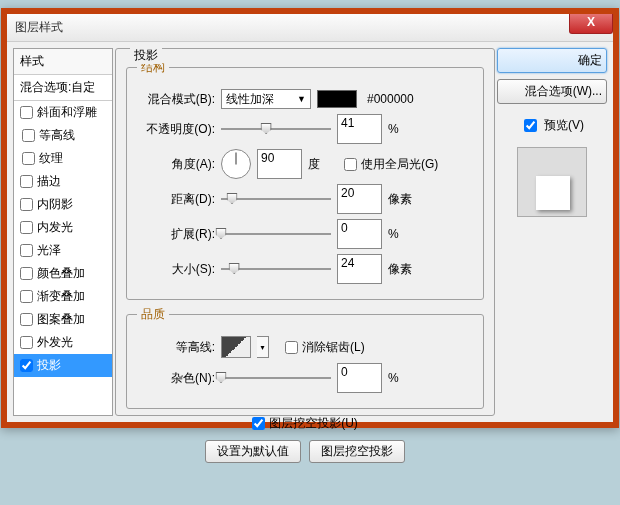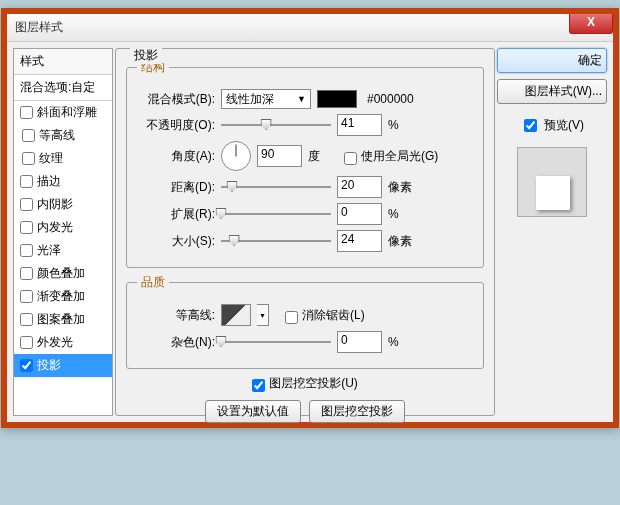--- a/index.html
+++ b/index.html
@@ -23,27 +23,27 @@
   .main-fieldset { border: 1px solid #a0a0a0; border-radius: 3px; padding: 10px; height: 100%; position: relative; }
   .row { display: flex; align-items: center; margin: 5px 0; gap: 6px; }
   .label { width: 78px; text-align: right; }
   .select { width: 90px; height: 20px; border: 1px solid #888; background: #fff; display: flex; align-items: center; padding: 0 4px; position: relative; cursor: pointer; }
   .select .arrow { margin-left: auto; font-size: 9px; }
   .swatch { width: 40px; height: 18px; background: #000; border: 1px solid #666; cursor: pointer; }
   .hex { margin-left: 4px; }
   .slider { position: relative; width: 110px; height: 16px; }
   .slider .track { position: absolute; top: 7px; left: 0; right: 0; height: 2px; background: #999; }
   .slider .thumb { position: absolute; top: 2px; width: 11px; height: 11px; background: linear-gradient(#fff,#ccc); border: 1px solid #666; transform: translateX(-50%); cursor: pointer; clip-path: polygon(0 0, 100% 0, 100% 60%, 50% 100%, 0 60%); }
-  .numbox { width: 45px; height: 22px; border: 1px solid #888; background: #fff; text-align: left; padding: 0 3px; line-height: 16px; }
+  .numbox { width: 45px; height: 30px; border: 1px solid #888; background: #fff; text-align: left; padding: 0 3px; line-height: 16px; }
   .unit { width: 30px; }
   .angle-dial { width: 30px; height: 30px; border: 1px solid #888; border-radius: 50%; background: #fff; position: relative; cursor: pointer; }
   .angle-dial .hand { position: absolute; left: 50%; top: 50%; width: 12px; height: 1px; background: #333; transform-origin: left center; transform: rotate(-90deg); }
   .contour-swatch { width: 30px; height: 22px; border: 1px solid #888; background: linear-gradient(135deg, #444 0 50%, #eee 50% 100%); cursor: pointer; position: relative; }
   .contour-arrow { width: 12px; height: 22px; border: 1px solid #888; border-left: none; background: #f8f8f8; display: flex; align-items: center; justify-content: center; cursor: pointer; font-size: 8px; }
-  .chk { display: flex; align-items: flex-end; gap: 4px; cursor: pointer; }
+  .chk { display: flex; align-items: center; gap: 4px; cursor: pointer; }
   .chk input { margin: 0; }
   .btn-row { display: flex; gap: 8px; justify-content: center; margin-top: 8px; }
   .btn { border: 1px solid #888; background: linear-gradient(#fdfdfd,#e6e6e6); padding: 2px 11px; border-radius: 3px; cursor: pointer; }
   .right { width: 110px; display: flex; flex-direction: column; gap: 6px; align-items: stretch; }
   .rbtn { border: 1px solid #888; background: linear-gradient(#fdfdfd,#e6e6e6); padding: 3px 4px; border-radius: 3px; cursor: pointer; text-align: right; }
   .rbtn.primary { border: 1px solid #5aa0e0; background: linear-gradient(#eaf4ff,#cfe6fb); box-shadow: 0 0 2px #5aa0e0; }
   .preview-chk { display: flex; align-items: center; gap: 4px; margin-top: 6px; justify-content: center; }
   .preview-box { width: 70px; height: 70px; margin: 6px auto 0; background: #ddd; border: 1px solid #aaa; position: relative; }
   .preview-inner { position: absolute; left: 18px; top: 28px; width: 34px; height: 34px; background: #fff; box-shadow: 2px 2px 4px rgba(0,0,0,0.4); }
 </style>
@@ -213,21 +213,21 @@
         </div>
         <div class="btn-row">
           <div class="btn">设置为默认值</div>
           <div class="btn">图层挖空投影</div>
         </div>
       </div>
     </div>
 
     <div class="right">
       <div class="rbtn primary">确定</div>
-      <div class="rbtn">图层样式(W)...</div>
+      <div class="rbtn">混合选项(W)...</div>
       <label class="preview-chk">
         <input type="checkbox" checked="" style="">
         <span>预览(V)</span>
       </label>
       <div class="preview-box">
         <div class="preview-inner"></div>
       </div>
     </div>
   </div>
 </div>

